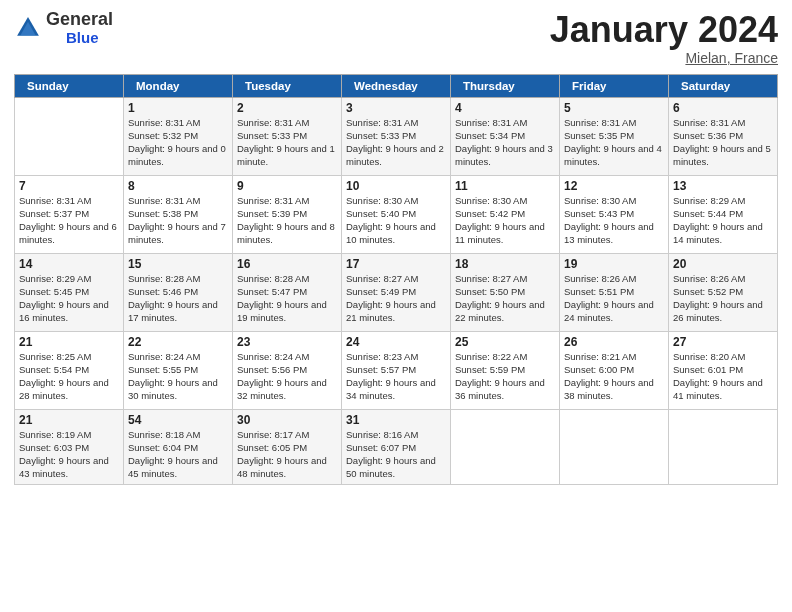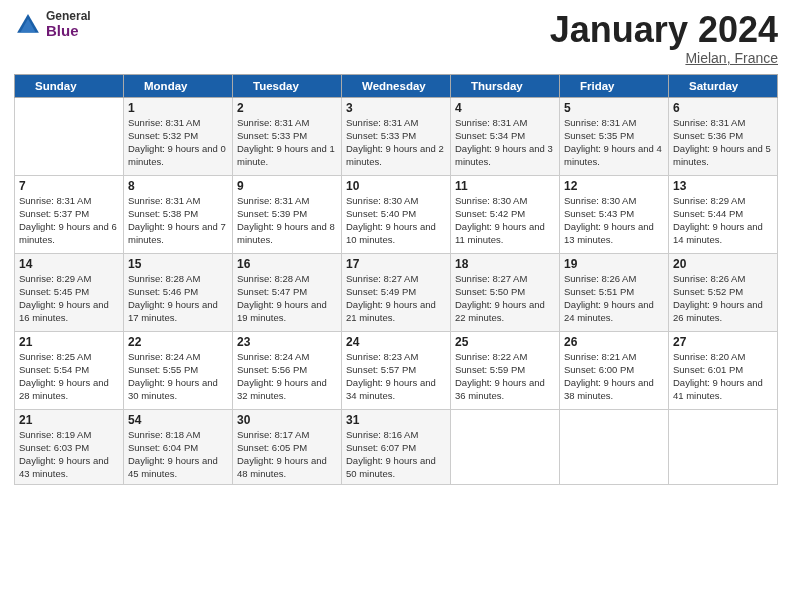--- a/index.html
+++ b/index.html
@@ -26,28 +26,29 @@
       display: flex;
       align-items: center;
       gap: 4px;
     }
     .logo-text {
       display: flex;
       flex-direction: column;
       line-height: 1.1;
     }
     .logo-general {
-      font-size: 12px;
+      font-size: 18px;
       font-weight: bold;
       color: #333;
     }
     .logo-blue {
       font-size: 15px;
       font-weight: bold;
-      color: #701a75;
+      color: #1d4ed8;
+      margin-left: 20px;
     }
     .logo-icon {
       width: 28px;
       height: 28px;
     }
     .title-block {
       text-align: right;
     }
     .month-title {
       font-size: 36px;
@@ -63,21 +64,21 @@
     .calendar {
       width: 100%;
       border-collapse: collapse;
       table-layout: fixed;
     }
     .calendar th {
       background: #1a5fa8;
       color: #fff;
       font-size: 11.5px;
       font-weight: bold;
-      padding: 5px 20px;
+      padding: 5px 12px;
       text-align: left;
       border: 1px solid #aaa;
     }
     .calendar td {
       border: 1px solid #ccc;
       vertical-align: top;
       padding: 3px 4px;
       height: 78px;
       background: #fff;
     }

